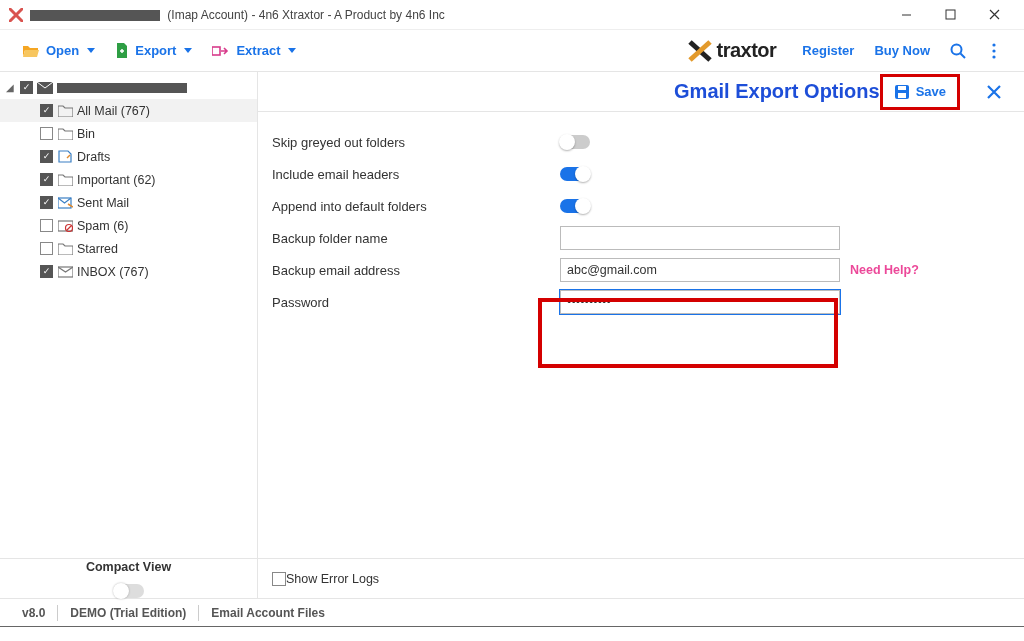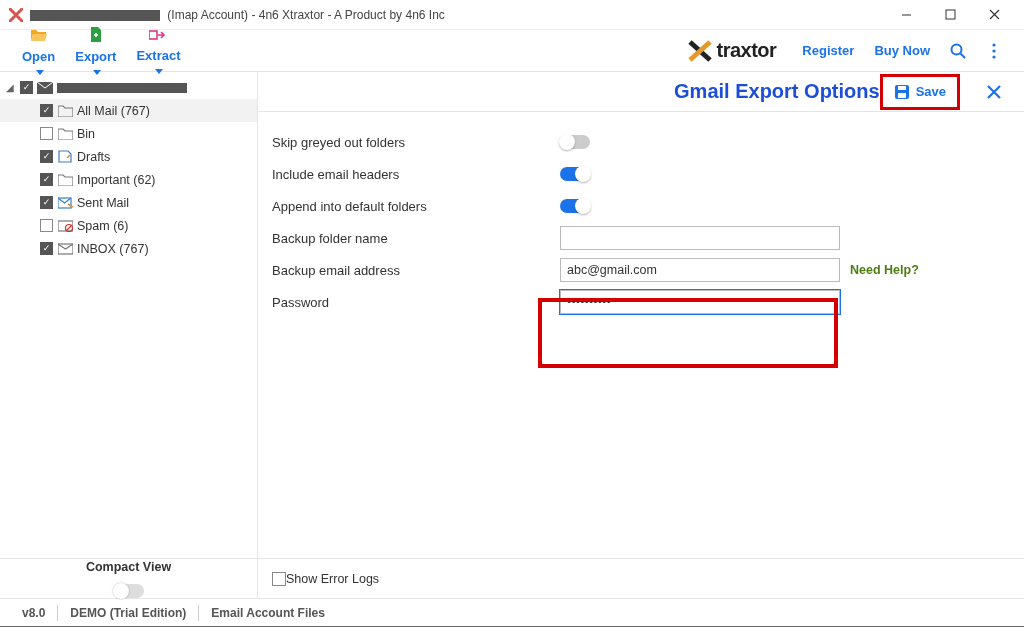--- a/index.html
+++ b/index.html
@@ -9,21 +9,21 @@
   .titlebar { height: 30px; display: flex; align-items: center; padding: 11px 8px; border-bottom: 1px solid #eee; }
   .titlebar .app-icon { width: 16px; height: 16px; margin-right: 6px; display:inline-flex; align-items:center; justify-content:center;}
   .titlebar .title { font-size: 12px; color: #444; flex: 1; overflow: hidden; white-space: nowrap; }
   .titlebar .redact { display:inline-block; width:130px; height:11px; background:#555; vertical-align:middle; margin-right:4px; }
   .winbtns { display:flex; gap:0; }
   .winbtn { width:44px; height:28px; display:flex; align-items:center; justify-content:center; color:#333; }
   .winbtn svg { stroke:#333; }
 
   
   .toolbar { height: 42px; display:flex; align-items:center; padding: 0 12px; border-bottom:1px solid #e5e5e5; }
-  .tbtn { display:flex; align-items:center; gap:6px; padding:6px 10px; font-size:13px; color:#1a73e8; font-weight:600; cursor:pointer;flex-direction:column; }
+  .tbtn { display:flex; align-items:center; gap:6px; padding:6px 10px; font-size:13px; color:#1a73e8; font-weight:600; cursor:pointer; }
   .tbtn .caret { width:0; height:0; border-left:4px solid transparent; border-right:4px solid transparent; border-top:5px solid #1a73e8; margin-left:2px; }
   .tbtn .ic { display:inline-flex; }
   .toolbar .spacer { flex:1; }
   .brand { display:flex; align-items:center; gap:4px; margin-right:16px; }
   .brand .logo { display:inline-flex; }
   .brand .txt { font-size:20px; font-weight:600; color:#222; letter-spacing:-0.5px;}
   .toplink { color:#1a73e8; font-weight:600; font-size:13px; padding:6px 10px; cursor:pointer; }
   .icbtn { width:36px; height:36px; display:flex; align-items:center; justify-content:center; cursor:pointer; }
 
   
@@ -52,21 +52,21 @@
   .closex { width:32px; height:32px; display:flex; align-items:center; justify-content:center; cursor:pointer; }
 
   .form { flex:1; padding:14px 18px 10px 14px; position:relative; overflow:auto; }
   .row { display:flex; align-items:center; min-height:32px; font-size:13px; color:#333; }
   .row .lab { width:288px; }
   .toggle { width:30px; height:14px; background:#ccc; border-radius:8px; position:relative; cursor:pointer;}
   .toggle::after { content:""; position:absolute; width:16px; height:16px; background:#fff; border-radius:50%; top:-1px; left:-1px; box-shadow:0 1px 2px rgba(0,0,0,.3); }
   .toggle.on { background:#1a73e8; }
   .toggle.on::after { left:auto; right:-1px; }
   .tinput { width:280px; height:24px; border:1px solid #bbb; padding:2px 6px; font-size:12.5px; color:#333; font-family:inherit; }
-  .help { color:#4d7c0f; font-size:12.5px; font-weight:600; margin-left:10px; cursor:pointer; }
+  .help { color:#ec4899; font-size:12.5px; font-weight:600; margin-left:10px; cursor:pointer; }
   .red-box { position:absolute; border:4px solid #d40000; pointer-events:none; }
 
   .cfoot { height:40px; border-top:1px solid #e5e5e5; display:flex; align-items:center; padding:0 14px; font-size:12.5px; color:#333;margin-top:20px;}
   .cfoot .cb2 { width:14px; height:14px; border:1.5px solid #888; }
 
   
   .status { height:28px; border-top:1px solid #e5e5e5; display:flex; align-items:center; font-size:12px; color:#555; padding:4px 10px; gap:0;}
   .status .seg { padding:0 12px; font-weight:600;}
   .status .sep { width:1px; height:16px; background:#ccc; }
 
@@ -230,20 +230,29 @@
             <span class="fic">
               <svg width="15" height="12" viewBox="0 0 15 12">
                 <rect x="0" y="1" width="15" height="10" fill="none" stroke="#777" stroke-width="1.2"></rect>
                 <circle cx="11" cy="8" r="3.5" fill="none" stroke="#c33" stroke-width="1.2"></circle>
                 <line x1="8.5" y1="10.5" x2="13.5" y2="5.5" stroke="#c33" stroke-width="1.2"></line>
               </svg>
             </span>
             <span class="lbl">Spam  (6)</span>
           </div>
           <div class="node child">
+            <span class="cb"></span>
+            <span class="fic">
+              <svg width="15" height="12" viewBox="0 0 15 12">
+                <path d="M0 1h5l2 2h8v9H0z" fill="none" stroke="#777" stroke-width="1.2"></path>
+              </svg>
+            </span>
+            <span class="lbl">Starred</span>
+          </div>
+          <div class="node child">
             <span class="cb checked"></span>
             <span class="fic">
               <svg width="15" height="12" viewBox="0 0 15 12">
                 <rect x="0" y="1" width="15" height="10" fill="none" stroke="#777" stroke-width="1.2"></rect>
                 <path d="M0 1l7.5 5L15 1" fill="none" stroke="#777" stroke-width="1.2"></path>
               </svg>
             </span>
             <span class="lbl">INBOX  (767)</span>
           </div>
         </div>

